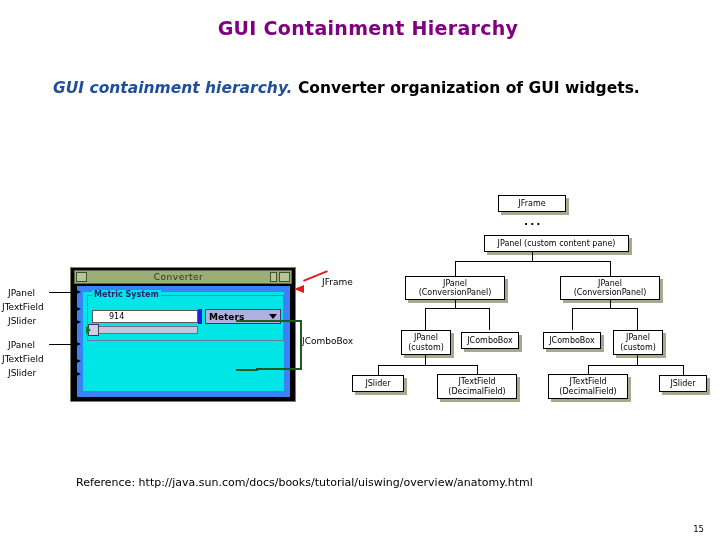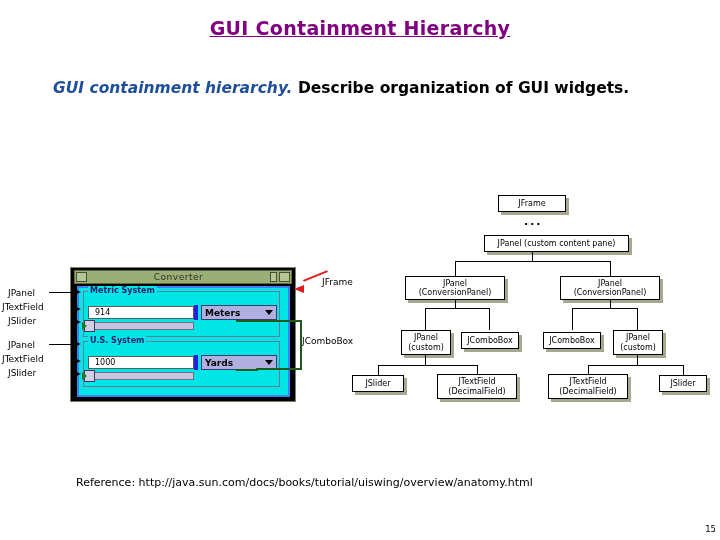--- a/index.html
+++ b/index.html
@@ -18,29 +18,28 @@
   .slide {
     position: absolute;
     left: 0; top: 0;
     width: 720px;
     height: 540px;
   }
 
   
   .slide-title {
     position: absolute;
-    left: 8px; top: 17px;
+    left: 16px; top: 17px;
     width: 704px;
     text-align: center;
     font-size: 19px;
     font-weight: bold;
     color: #800080;
     letter-spacing: 0.3px;
     font-family: "DejaVu Sans", sans-serif;
-    text-decoration: underline;
   }
   .bullet-line {
     position: absolute;
     left: 53px; top: 79px;
     font-size: 15.5px;
     font-weight: bold;
     font-family: "DejaVu Sans", sans-serif;
     white-space: nowrap;
   }
   .bullet-line .b1 { color: #1f4e9c; font-style: italic; }
@@ -50,21 +49,21 @@
   .reference {
     position: absolute;
     left: 76px; top: 476px;
     font-size: 11px;
     color: #000;
     font-family: "DejaVu Sans", sans-serif;
     white-space: nowrap;
   }
   .pageno {
     position: absolute;
-    right: 4px; bottom: 6px;
+    right: 16px; bottom: 6px;
     font-size: 8.5px;
     color: #000;
     font-family: "DejaVu Sans", sans-serif;
   }
 
   
   .app-shot {
     position: absolute;
     left: 70px; top: 267px;
     width: 226px;
@@ -102,21 +101,21 @@
   }
   .tb-right {
     display: flex;
     flex: 0 0 auto;
   }
   .app-redframe {
     position: absolute;
     left: 6px; top: 18px;
     width: 213px;
     height: 111px;
-    border: 2px solid #3b82f6;
+    border: 6px solid #3b82f6;
     background: #00e5e5;
     box-sizing: border-box;
   }
   .conv-panel {
     position: absolute;
     left: 4px;
     width: 197px;
     height: 46px;
     background: #00e5e5;
     border: 1px solid #6a7a9a;
@@ -138,21 +137,21 @@
   .tfield {
     position: absolute;
     left: 4px; top: 14px;
     width: 106px;
     height: 13px;
     background: #ffffff;
     border: 1px solid #5a5a5a;
     box-sizing: border-box;
     font-size: 8px;
     color: #000;
-    padding-left: 6px;
+    padding-left: 16px;
     line-height: 12px;
     font-family: "DejaVu Sans", sans-serif;
     overflow: hidden;
   }
   .tfield-caret {
     position: absolute;
     left: 110px; top: 13px;
     width: 4px; height: 15px;
     background: #2222dd;
   }
@@ -281,21 +280,21 @@
 </style>
 </head>
 <body>
 
 <div class="slide">
 
   <div class="slide-title">GUI Containment Hierarchy</div>
 
   <div class="bullet-line">
     <span class="b1">GUI containment hierarchy.</span>
-    <span class="b2">Describe organization of GUI widgets.</span>
+    <span class="b2">Converter organization of GUI widgets.</span>
   </div>
 
   <div class="app-shot">
 
     <div class="app-titlebar">
       <div class="tb-btn"></div>
       <div class="tb-title">Converter</div>
       <div class="tb-right">
         <div class="tb-btn" style="width:7px"></div>
         <div class="tb-btn"></div>
@@ -310,32 +309,20 @@
         <div class="tfield-caret"></div>
         <div class="slider"></div>
         <div class="slider-knob"></div>
         <div class="slider-tri"></div>
         <div class="combo">
           <span class="combo-label">Meters</span>
           <span class="combo-arrow"></span>
         </div>
       </div>
 
-      <div class="conv-panel p2">
-        <div class="panel-legend">U.S. System</div>
-        <div class="tfield">1000</div>
-        <div class="tfield-caret"></div>
-        <div class="slider"></div>
-        <div class="slider-knob"></div>
-        <div class="slider-tri"></div>
-        <div class="combo">
-          <span class="combo-label">Yards</span>
-          <span class="combo-arrow"></span>
-        </div>
-      </div>
 
     </div>
   </div>
 
   <div class="callout" style="left:8px;  top:288px;">JPanel</div>
   <div class="callout" style="left:2px;  top:302px;">JTextField</div>
   <div class="callout" style="left:8px;  top:316px;">JSlider</div>
   <div class="callout" style="left:8px;  top:340px;">JPanel</div>
   <div class="callout" style="left:2px;  top:354px;">JTextField</div>
   <div class="callout" style="left:8px;  top:368px;">JSlider</div>

